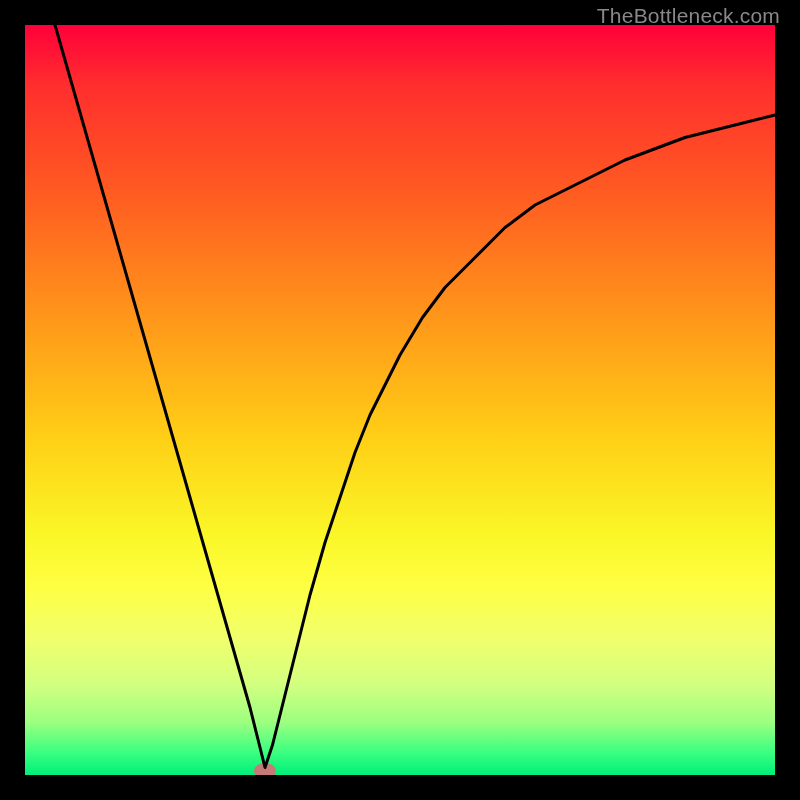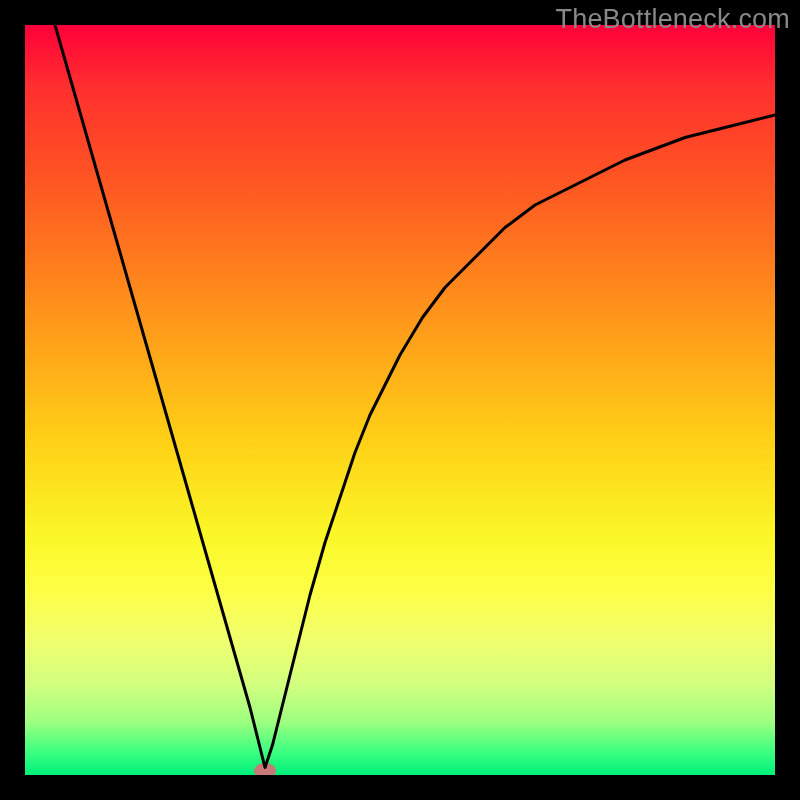--- a/index.html
+++ b/index.html
@@ -72,23 +72,23 @@
     width: 22px;
     height: 16px;
     background: #c97878;
     border-radius: 50%;
     transform: translate(-50%, -50%);
     z-index: 3;
   }
   .watermark {
     position: absolute;
     top: 4px;
-    right: 10px;
+    right: 20px;
     color: #888;
-    font-size: 27px;
+    font-size: 21px;
     letter-spacing: 0.2px;
     z-index: 20;
   }
 </style>
 </head>
 <body>
 
 <div class="outer">
   <div class="watermark">TheBottleneck.com</div>
 

